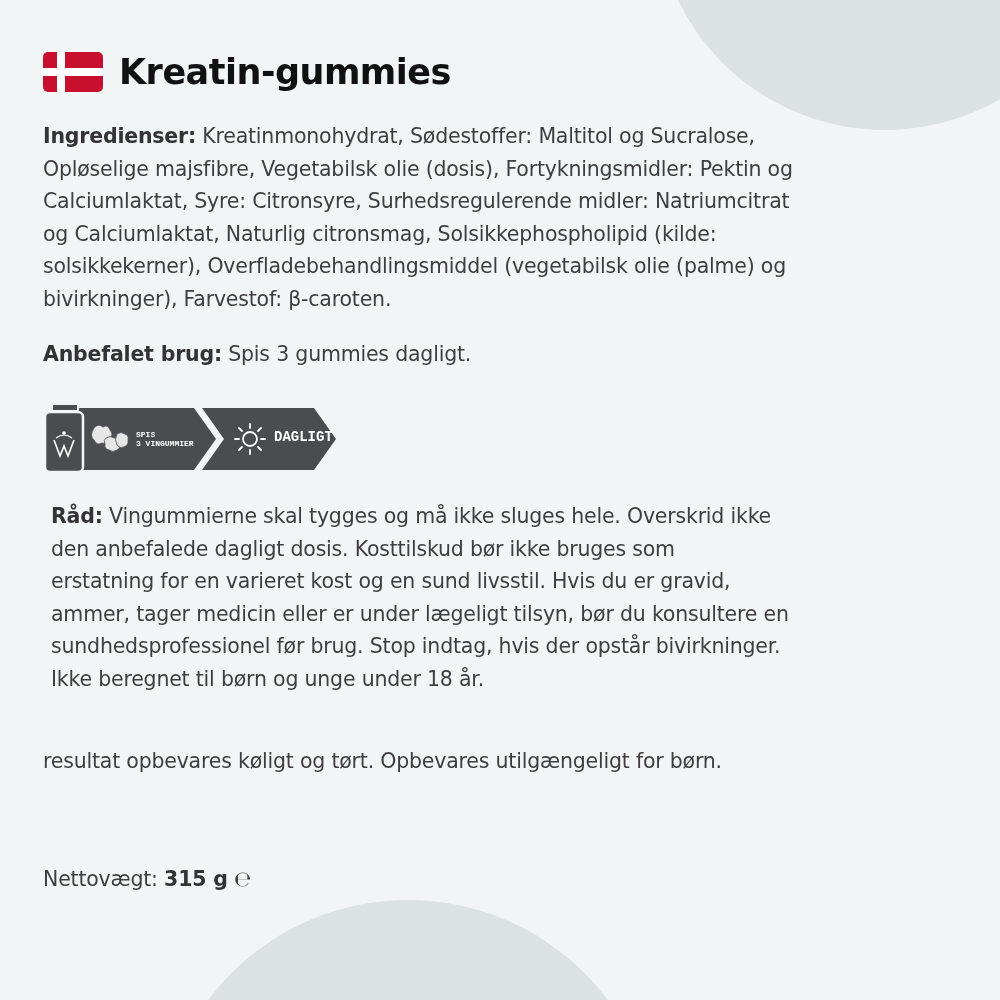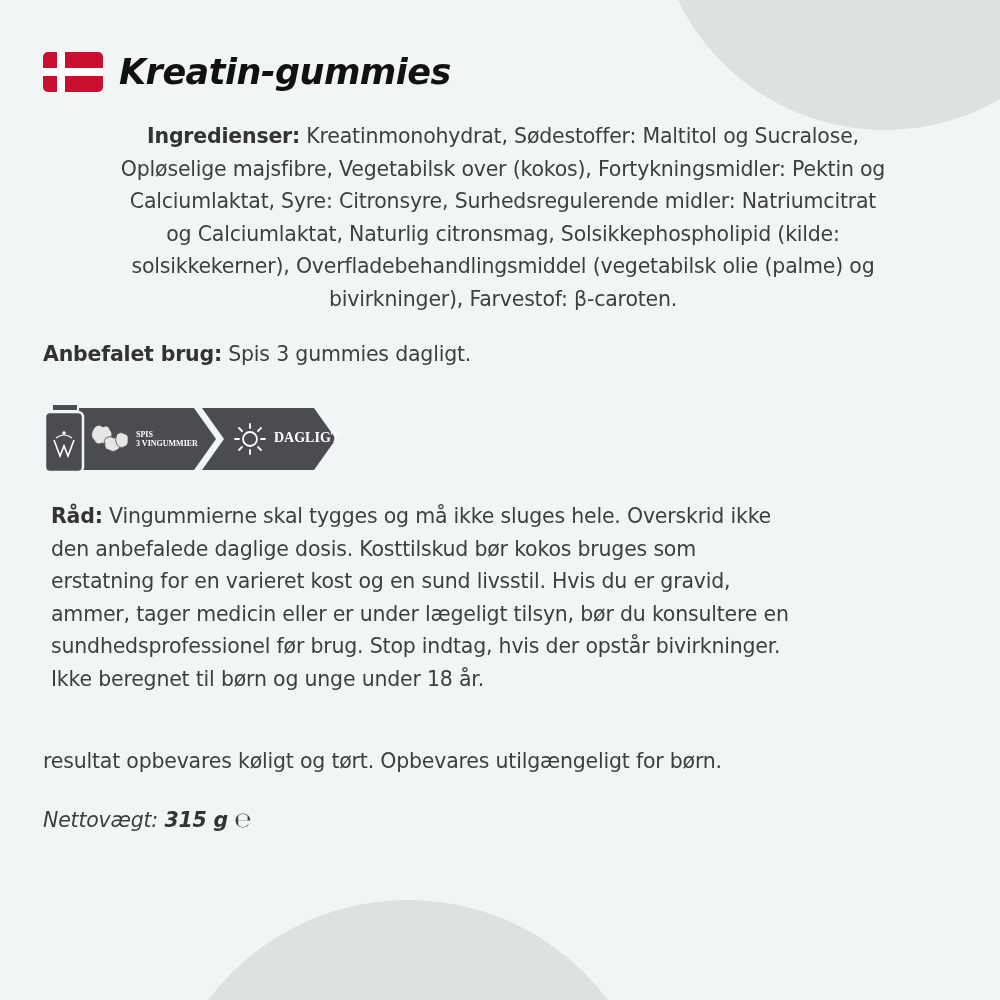--- a/index.html
+++ b/index.html
@@ -6,59 +6,59 @@
   body {
     width: 1000px; height: 1000px; position: relative; overflow: hidden;
     background: #f1f5f6;
     font-family: "DejaVu Sans", sans-serif;
     color: #3c3c3c;
   }
   .bg-circle { position: absolute; border-radius: 50%; background: #dce1e2; }
   .bg-circle.top { left: 655px; top: -330px; width: 460px; height: 460px; }
   .bg-circle.bottom { left: 158px; top: 900px; width: 500px; height: 500px; }
 
-  .header { position: absolute; left: 43px; top: 52px; display: flex; align-items: flex-start; font-style: italic; }
+  .header { position: absolute; left: 43px; top: 52px; display: flex; align-items: flex-start; }
   .flag { width: 60px; height: 40px; border-radius: 5px; background: #c8102e; position: relative; overflow: hidden; }
   .flag .v { position: absolute; left: 14px; top: 0; width: 8px; height: 100%; background: #fff; }
   .flag .h { position: absolute; left: 0; top: 16px; width: 100%; height: 8px; background: #fff; }
   .title { margin-left: 16px; font-size: 35px; font-weight: bold; color: #111; letter-spacing: -0.5px; }
 
   .block { position: absolute; left: 43px; width: 920px; font-size: 20.5px; line-height: 32.5px; color: #3e3e3e; letter-spacing: -0.2px; }
   .block .lbl { font-weight: bold; color: #333; }
   .line { display: block; white-space: nowrap; }
 
-  .ingredients { top: 120px; text-align: center; }
+  .ingredients { top: 120px; }
   .usage { top: 338px; }
   .advice { top: 500px; margin-left: 8px; }
   .storage { top: 745px; }
-  .net { top: 804px; font-style: italic; }
+  .net { top: 863px; }
 
   .banner { position: absolute; left: 44px; top: 404px; width: 300px; height: 70px; }
   .banner svg { display: block; }
-  .banner-text { position: absolute; color: #fff; font-family: Liberation Serif, serif; font-weight: bold; font-size: 8px; line-height: 9px; }
+  .banner-text { position: absolute; color: #fff; font-family: Liberation Mono, monospace; font-weight: bold; font-size: 8px; line-height: 9px; }
   .banner-text.spis { left: 92px; top: 26px; }
   .banner-text.daily { left: 230px; top: 29px; font-size: 14px; }
 </style>
 </head>
 <body>
 
 <div class="bg-circle top"></div>
 <div class="bg-circle bottom"></div>
 
 <div class="header">
   <div class="flag">
     <div class="v"></div>
       <div class="h"></div>
   </div>
   <div class="title">Kreatin-gummies</div>
 </div>
 
 <div class="block ingredients">
   <span class="line"><span class="lbl">Ingredienser:</span><span> Kreatinmonohydrat, Sødestoffer: Maltitol og Sucralose,</span></span>
-  <span class="line">Opløselige majsfibre, Vegetabilsk over (kokos), Fortykningsmidler: Pektin og</span>
+  <span class="line">Opløselige majsfibre, Vegetabilsk olie (dosis), Fortykningsmidler: Pektin og</span>
   <span class="line">Calciumlaktat, Syre: Citronsyre, Surhedsregulerende midler: Natriumcitrat</span>
   <span class="line">og Calciumlaktat, Naturlig citronsmag, Solsikkephospholipid (kilde:</span>
   <span class="line">solsikkekerner), Overfladebehandlingsmiddel (vegetabilsk olie (palme) og</span>
   <span class="line">bivirkninger), Farvestof: β-caroten.</span>
 </div>
 
 <div class="block usage">
   <span class="line"><span class="lbl">Anbefalet brug:</span><span> Spis 3 gummies dagligt.</span></span>
 </div>
 
@@ -97,21 +97,21 @@
   </svg>
   <div class="banner-text spis">
     <div>SPIS</div>
     <div>3 VINGUMMIER</div>
   </div>
   <div class="banner-text daily">DAGLIGT</div>
 </div>
 
 <div class="block advice">
   <span class="line"><span class="lbl">Råd:</span><span> Vingummierne skal tygges og må ikke sluges hele. Overskrid ikke</span></span>
-  <span class="line">den anbefalede daglige dosis. Kosttilskud bør kokos bruges som</span>
+  <span class="line">den anbefalede dagligt dosis. Kosttilskud bør ikke bruges som</span>
   <span class="line">erstatning for en varieret kost og en sund livsstil. Hvis du er gravid,</span>
   <span class="line">ammer, tager medicin eller er under lægeligt tilsyn, bør du konsultere en</span>
   <span class="line">sundhedsprofessionel før brug. Stop indtag, hvis der opstår bivirkninger.</span>
   <span class="line">Ikke beregnet til børn og unge under 18 år.</span>
 </div>
 
 <div class="block storage">
   <span class="line">resultat opbevares køligt og tørt. Opbevares utilgængeligt for børn.</span>
 </div>
 

